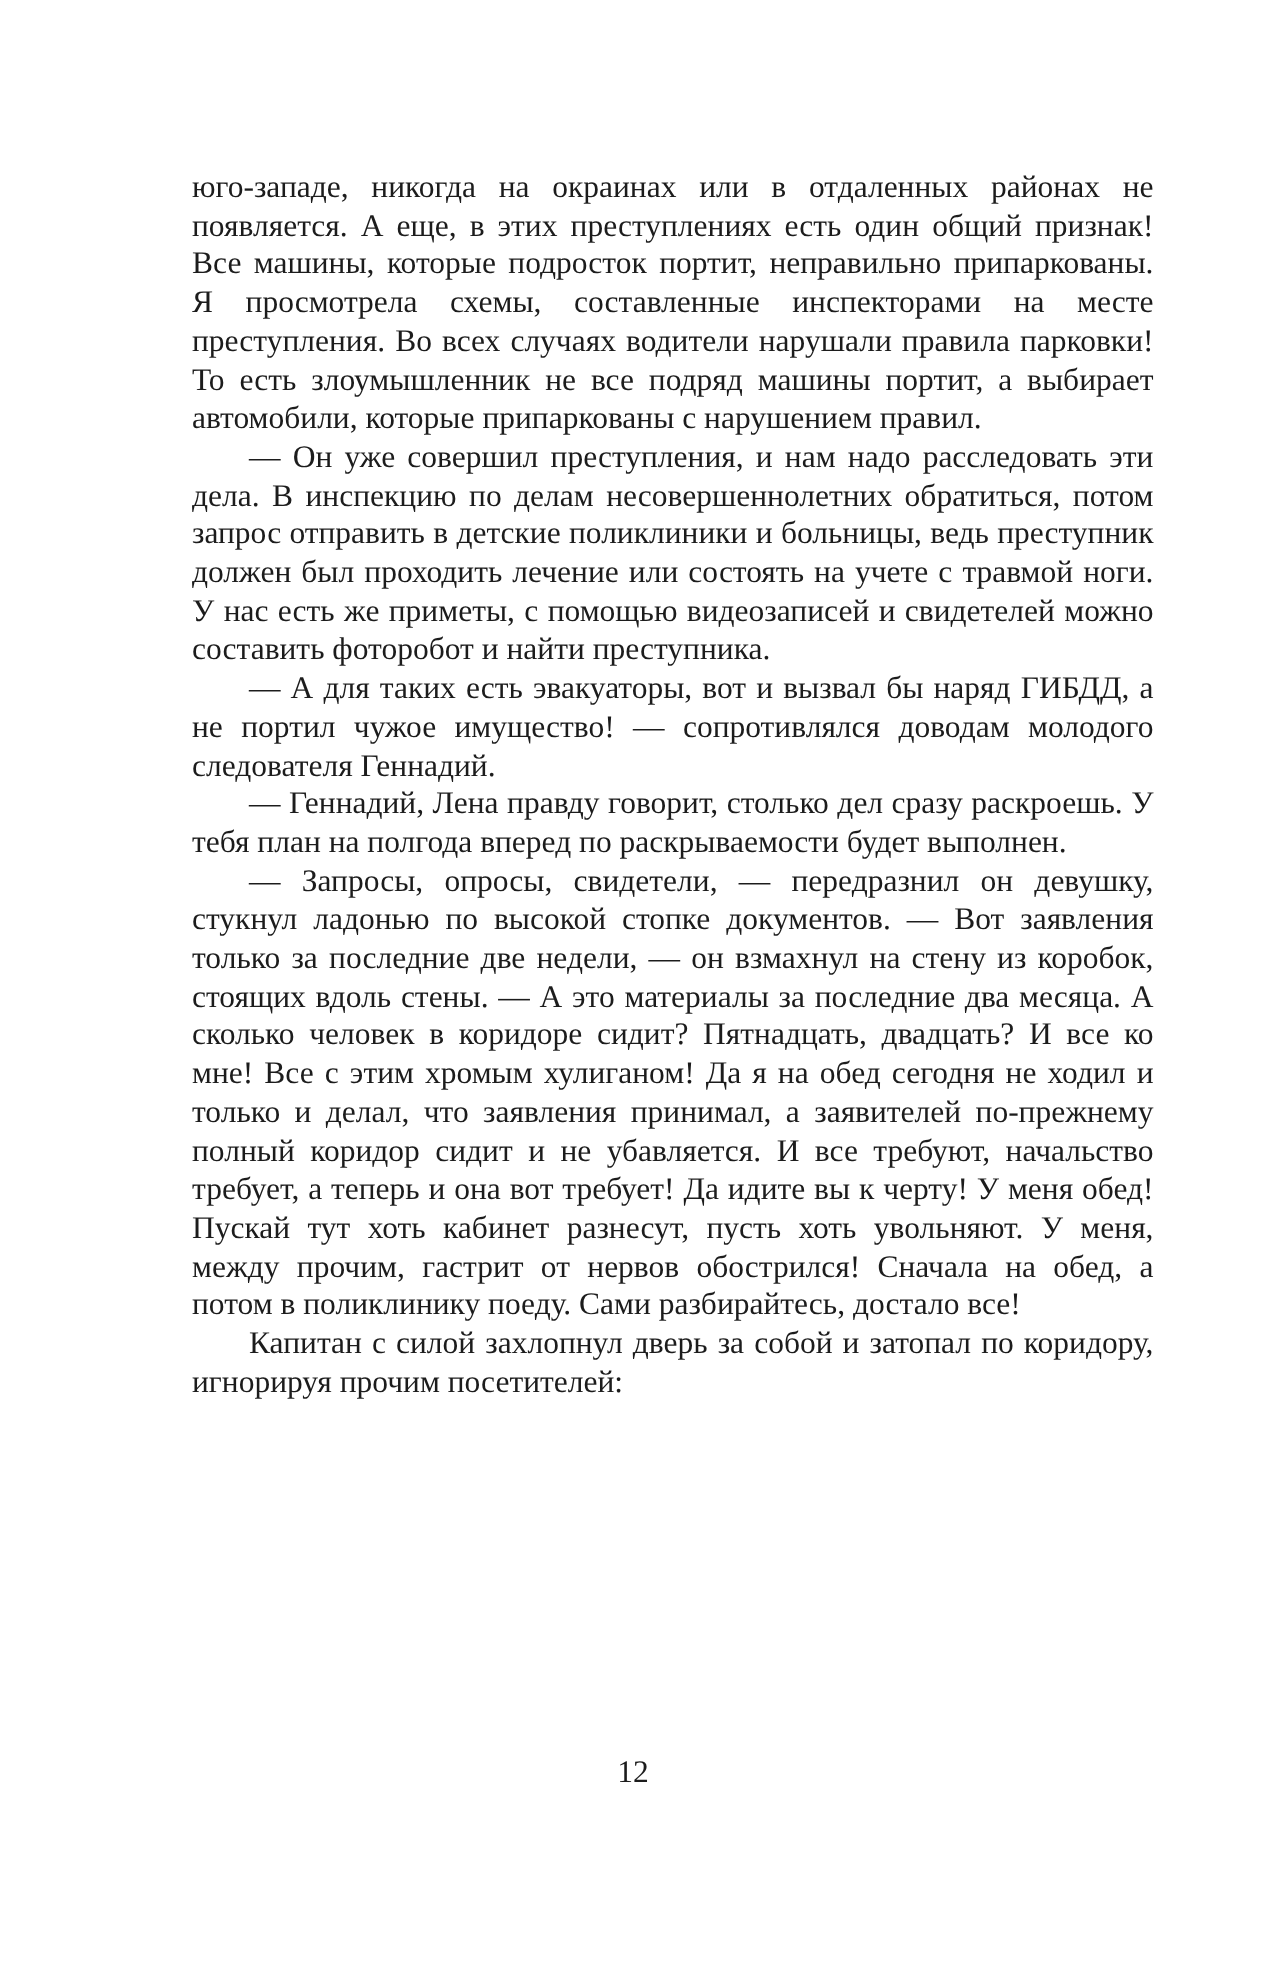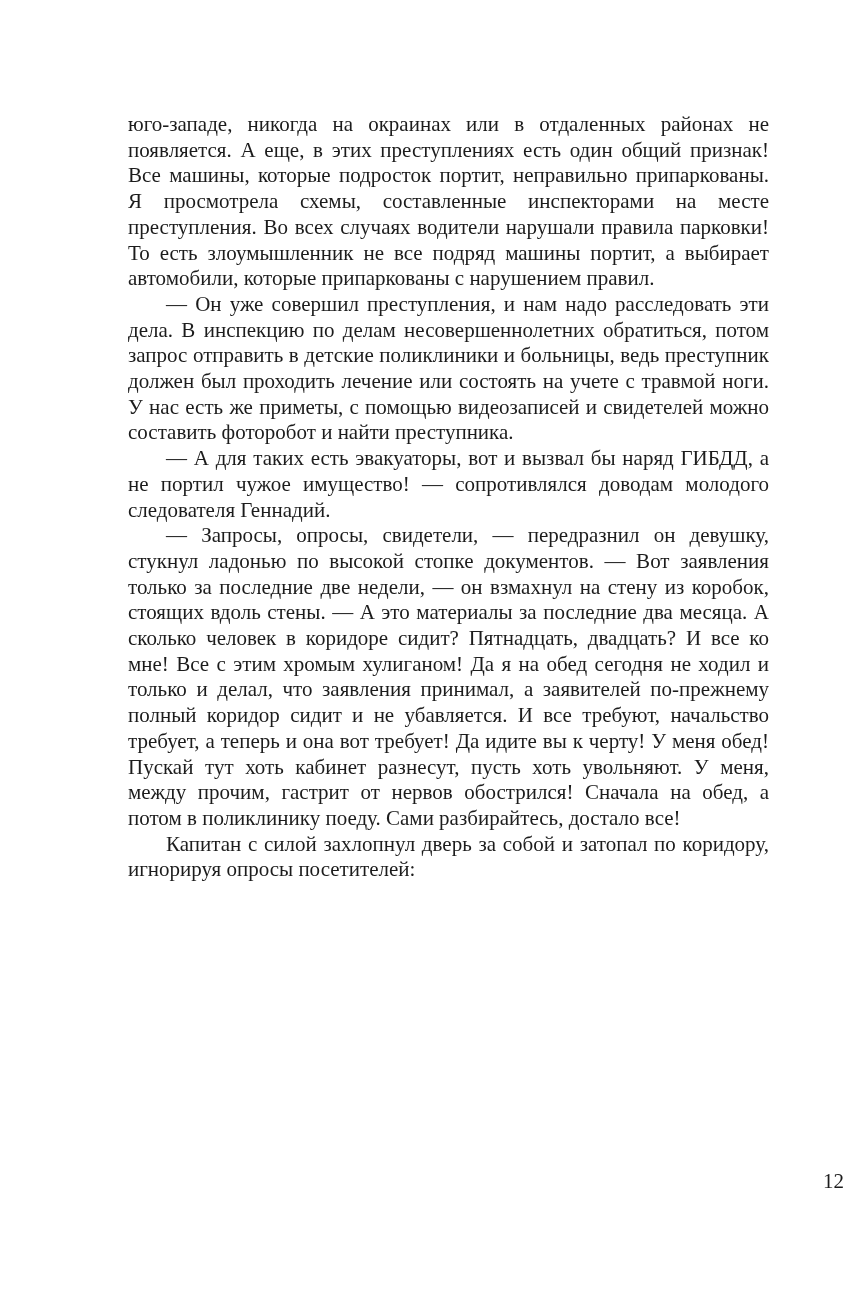--- a/index.html
+++ b/index.html
@@ -34,31 +34,32 @@
   }
   .text-block p:first-child {
     
     text-indent: 0;
   }
   .page-number {
     position: absolute;
     top: 1168px;
     left: 0;
     width: 844px;
-    text-align: right;
+    text-align: center;
     color: #1c1c1c;
     font-size: 21px;
     line-height: 26px;
   }
 </style>
 </head>
 <body>
 
 <div class="book-page">
   <div class="text-block">
     <p>юго-западе, никогда на окраинах или в отдаленных районах не появляется. А еще, в этих преступлениях есть один общий признак! Все машины, которые подросток портит, неправильно припаркованы. Я просмотрела схемы, составленные инспекторами на месте преступления. Во всех случаях водители нарушали правила парковки! То есть злоумышленник не все подряд машины портит, а выбирает автомобили, которые припаркованы с нарушением правил.</p>
     <p>— Он уже совершил преступления, и нам надо расследовать эти дела. В инспекцию по делам несовершеннолетних обратиться, потом запрос отправить в детские поликлиники и больницы, ведь преступник должен был проходить лечение или состоять на учете с травмой ноги. У нас есть же приметы, с помощью видеозаписей и свидетелей можно составить фоторобот и найти преступника.</p>
     <p>— А для таких есть эвакуаторы, вот и вызвал бы наряд ГИБДД, а не портил чужое имущество! — сопротивлялся доводам молодого следователя Геннадий.</p>
+    <p>— Геннадий, Лена правду говорит, столько дел сразу раскроешь. У тебя план на полгода вперед по раскрываемости будет выполнен.</p>
     <p>— Запросы, опросы, свидетели, — передразнил он девушку, стукнул ладонью по высокой стопке документов. — Вот заявления только за последние две недели, — он взмахнул на стену из коробок, стоящих вдоль стены. — А это материалы за последние два месяца. А сколько человек в коридоре сидит? Пятнадцать, двадцать? И все ко мне! Все с этим хромым хулиганом! Да я на обед сегодня не ходил и только и делал, что заявления принимал, а заявителей по-прежнему полный коридор сидит и не убавляется. И все требуют, начальство требует, а теперь и она вот требует! Да идите вы к черту! У меня обед! Пускай тут хоть кабинет разнесут, пусть хоть увольняют. У меня, между прочим, гастрит от нервов обострился! Сначала на обед, а потом в поликлинику поеду. Сами разбирайтесь, достало все!</p>
-    <p>Капитан с силой захлопнул дверь за собой и затопал по коридору, игнорируя опросы посетителей:</p>
+    <p>Капитан с силой захлопнул дверь за собой и затопал по коридору, игнорируя прочим посетителей:</p>
   </div>
   <div class="page-number">12</div>
 </div>
 
 </body></html>

